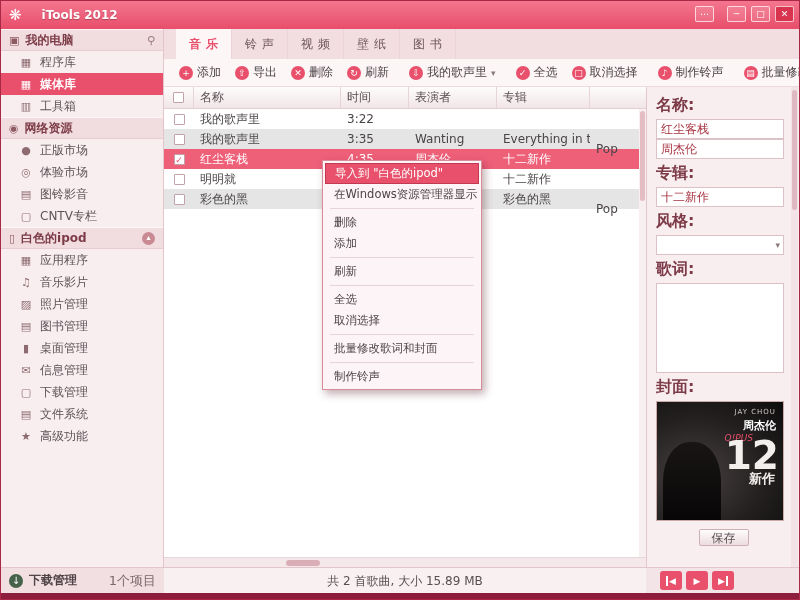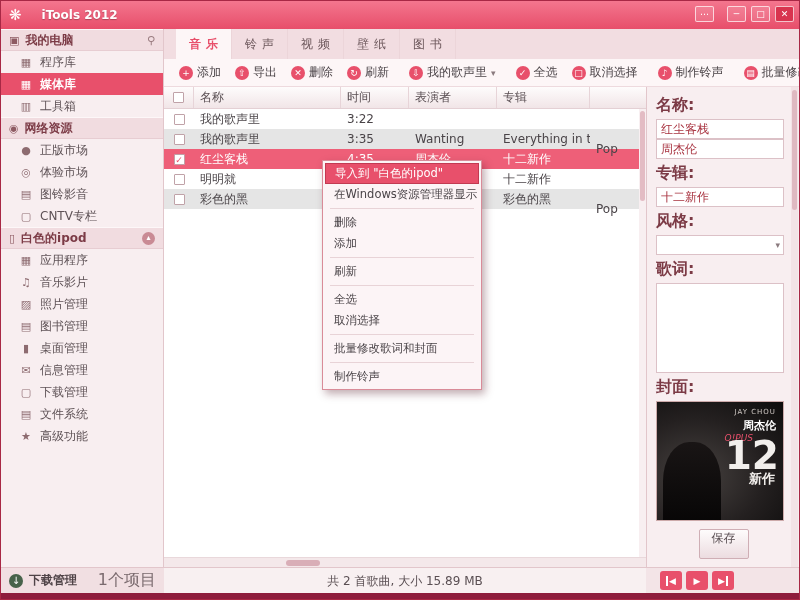--- a/index.html
+++ b/index.html
@@ -32,21 +32,21 @@
   .side-item { height:22px; display:flex; align-items:center; gap:7px; padding:0 8px 0 18px;
     color:#5e5256; cursor:default; }
   .side-item .si-icon { width:14px; text-align:center; color:#8d6b70; font-size:11px; }
   .side-item.active { background:linear-gradient(#ef6a81,#e5496?); background:#e8506b; color:#fff; font-weight:bold; }
   .side-item.active .si-icon { color:#fff; }
   .side-footer { position:absolute; left:0; top:566px; width:163px; height:26px;
     background:#f1dfe2; border-top:1px solid #e2c6cb; display:flex; align-items:center; padding:0 8px; gap:6px; z-index:3; }
   .sf-icon { width:14px; height:14px; border-radius:50%; background:#47624a; color:#fff;
     font-size:10px; line-height:14px; text-align:center; }
   .sf-label { color:#4f4347; font-weight:bold;text-align:right; }
-  .sf-count { margin-left:auto; color:#7a6a6e; font-size:16px; }
+  .sf-count { margin-left:auto; color:#7a6a6e; font-size:13px; }
 
   
   .tabbar { position:absolute; left:163px; top:28px; right:0; height:40px;
     background:#f2dde1; border-bottom:1px solid #e8cdd2; display:flex; padding-left:12px; }
   .tab { width:56px; text-align:center; line-height:30px; color:#6b565a; letter-spacing:5px;
     padding-left:5px; cursor:default; border-right:1px solid #ecd5d9; }
   .tab.active { background:#fdf6f7; color:#e8506b; font-weight:bold; }
 
   
   .toolbar { position:absolute; left:163px; top:58px; right:0; height:28px;
@@ -96,21 +96,21 @@
   .d-textarea { width:128px; height:90px; background:#fff; border:1px solid #dcc1c7; }
   .cover-art { position:relative; width:128px; height:120px; border:1px solid #caa;
     background:radial-gradient(ellipse at 30% 62%, #474240 0%, #242020 55%, #0d0c0c 100%); overflow:hidden; }
   .ca-fig { position:absolute; left:6px; bottom:-8px; width:58px; height:86px; border-radius:45% 45% 0 0;
     background:linear-gradient(#191515,#060505); }
   .ca-brand { position:absolute; top:6px; right:7px; color:#cfc8c4; font-size:7px; letter-spacing:1px; }
   .ca-artist { position:absolute; top:16px; right:7px; color:#fff; font-size:11px; font-weight:bold; }
   .ca-opus { position:absolute; top:31px; right:30px; color:#e8506b; font-size:9px; font-style:italic; }
   .ca-num { position:absolute; top:34px; right:4px; color:#f2efec; font-size:39px; font-weight:bold; line-height:1; }
   .ca-title { position:absolute; top:68px; right:8px; color:#f2efec; font-size:13px; font-weight:bold; }
-  .save-btn { margin:8px auto 0; width:50px; height:30px; background:linear-gradient(#fefcfc,#ecdce0);
+  .save-btn { margin:8px auto 0; width:50px; height:17px; background:linear-gradient(#fefcfc,#ecdce0);
     border:1px solid #cfaeb5; border-radius:2px; text-align:center; line-height:17px; color:#5a4f53; cursor:default; }
   .dv-scroll { position:absolute; right:1px; top:86px; width:7px; height:480px; background:#f3e3e6; }
   .dv-thumb { position:absolute; top:3px; left:1px; width:5px; height:120px; border-radius:3px; background:#dfb9c1; }
 
   
   .player { position:absolute; left:645px; top:566px; width:155px; height:26px;
     background:#f3e4e7; border-top:1px solid #e2c6cb; display:flex; align-items:center; gap:4px; padding-left:14px; z-index:3; }
   .p-btn { width:22px; height:19px; background:#e8506b; border-radius:3px; color:#fff;
     display:flex; align-items:center; justify-content:center; font-size:9px; cursor:default; }
   .p-bar-l { border-left:2px solid #fff; padding-left:1px; }

